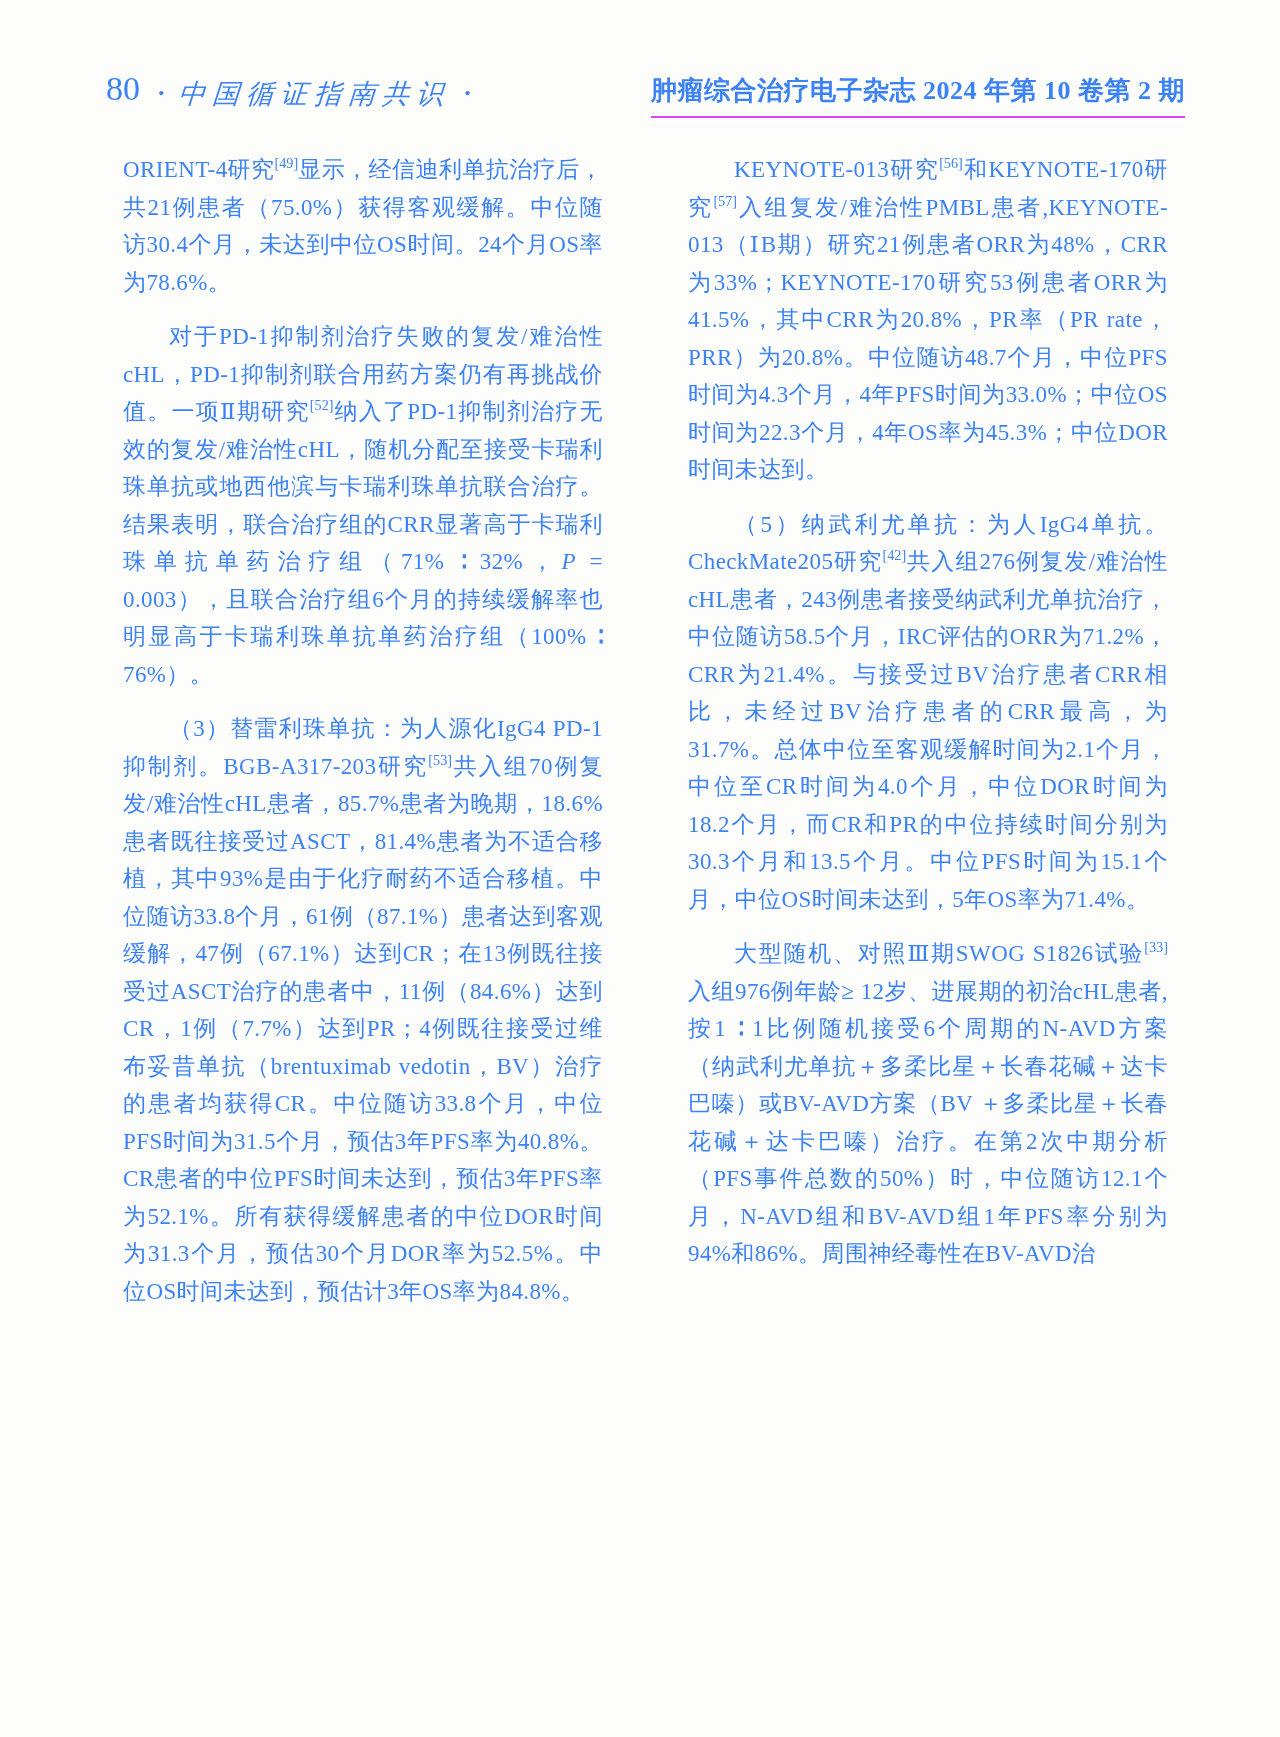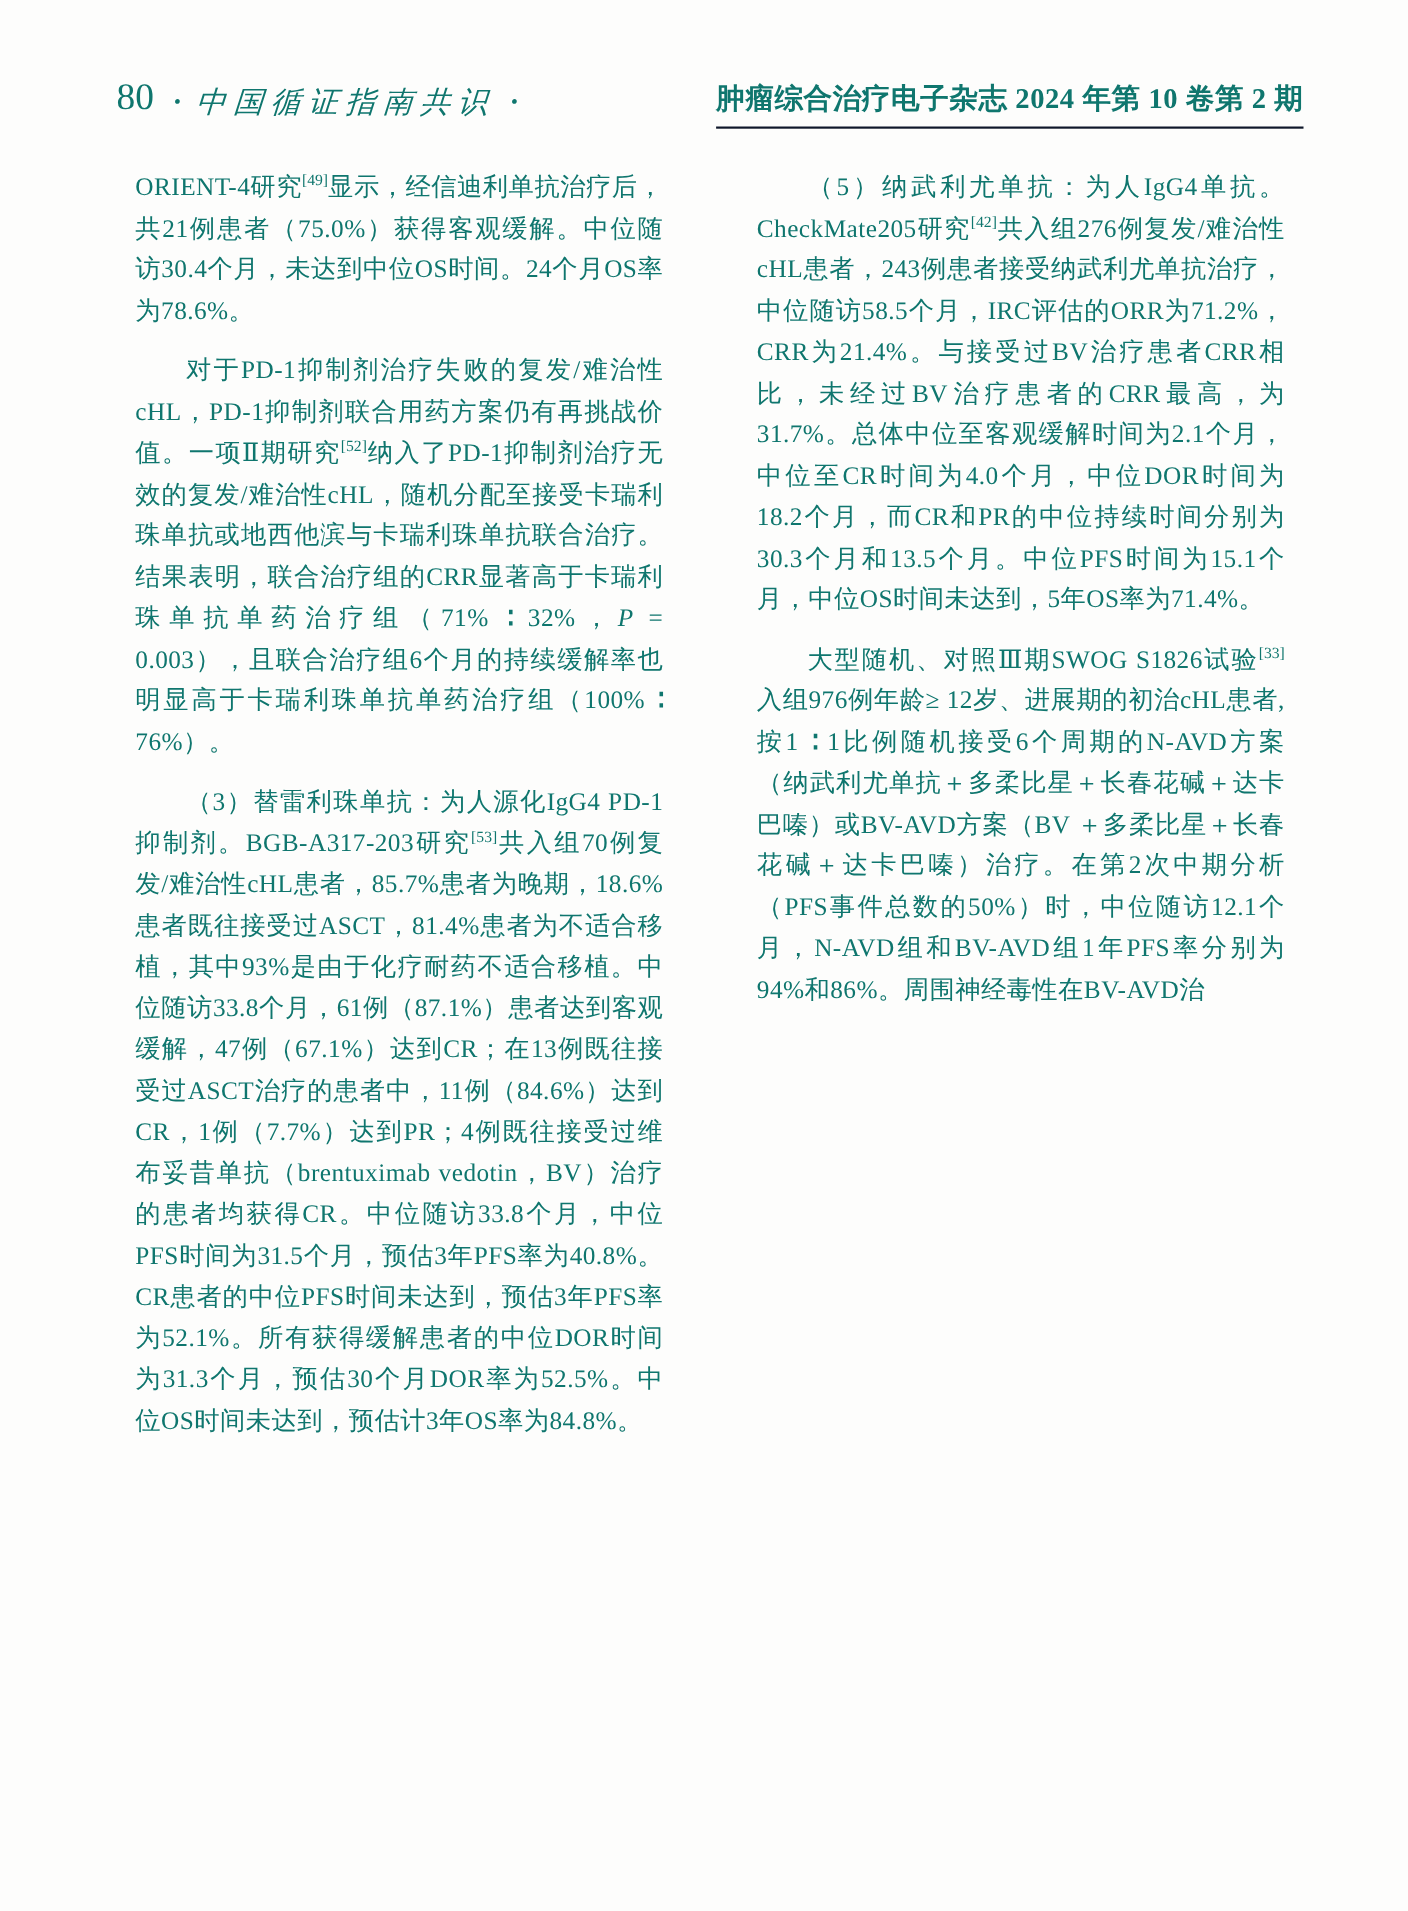--- a/index.html
+++ b/index.html
@@ -6,21 +6,21 @@
     margin: 0;
     padding: 0;
     background: #ffffff;
   }
   .page {
     position: relative;
     width: 1280px;
     height: 1737px;
     margin: 0 auto;
     background: #fdfdfc;
-    color: #0f766e;
+    color: #3b82f6;
     font-family: "Liberation Serif", "DejaVu Serif", serif;
     overflow: hidden;
     box-sizing: border-box;
   }
   header.page-header {
     position: absolute;
     top: 72px;
     left: 106px;
     right: 95px;
     display: flex;
@@ -51,21 +51,21 @@
     font-style: normal;
     font-size: 18px;
     letter-spacing: 0;
     transform: translateY(-2px);
   }
   .header-right {
     font-size: 26px;
     font-weight: 700;
     line-height: 1.2;
     padding-bottom: 9px;
-    border-bottom: 2px solid #0f172a;
+    border-bottom: 2px solid #d946ef;
     letter-spacing: 0.5px;
   }
   main.columns {
     position: absolute;
     top: 134px;
     left: 106px;
     right: 95px;
     display: flex;
     gap: 51px;
   }
@@ -107,18 +107,19 @@
     <div class="header-right">肿瘤综合治疗电子杂志 2024 年第 10 卷第 2 期</div>
   </header>
 
   <main class="columns">
     <section class="col">
         <p class="para">ORIENT-4研究<sup>[49]</sup>显示，经信迪利单抗治疗后，共21例患者（75.0%）获得客观缓解。中位随访30.4个月，未达到中位OS时间。24个月OS率为78.6%。</p>
         <p class="para indent">对于PD-1抑制剂治疗失败的复发/难治性cHL，PD-1抑制剂联合用药方案仍有再挑战价值。一项Ⅱ期研究<sup>[52]</sup>纳入了PD-1抑制剂治疗无效的复发/难治性cHL，随机分配至接受卡瑞利珠单抗或地西他滨与卡瑞利珠单抗联合治疗。结果表明，联合治疗组的CRR显著高于卡瑞利珠单抗单药治疗组（71% ∶ 32%，<i>P</i> = 0.003），且联合治疗组6个月的持续缓解率也明显高于卡瑞利珠单抗单药治疗组（100% ∶ 76%）。</p>
         <p class="para indent">（3）替雷利珠单抗：为人源化IgG4 PD-1抑制剂。BGB-A317-203研究<sup>[53]</sup>共入组70例复发/难治性cHL患者，85.7%患者为晚期，18.6%患者既往接受过ASCT，81.4%患者为不适合移植，其中93%是由于化疗耐药不适合移植。中位随访33.8个月，61例（87.1%）患者达到客观缓解，47例（67.1%）达到CR；在13例既往接受过ASCT治疗的患者中，11例（84.6%）达到CR，1例（7.7%）达到PR；4例既往接受过维布妥昔单抗（brentuximab vedotin，BV）治疗的患者均获得CR。中位随访33.8个月，中位PFS时间为31.5个月，预估3年PFS率为40.8%。CR患者的中位PFS时间未达到，预估3年PFS率为52.1%。所有获得缓解患者的中位DOR时间为31.3个月，预估30个月DOR率为52.5%。中位OS时间未达到，预估计3年OS率为84.8%。</p>
       </section>
     <section class="col">
+        <p class="para indent">KEYNOTE-013研究<sup>[56]</sup>和KEYNOTE-170研究<sup>[57]</sup>入组复发/难治性PMBL患者,KEYNOTE-013（ⅠB期）研究21例患者ORR为48%，CRR为33%；KEYNOTE-170研究53例患者ORR为41.5%，其中CRR为20.8%，PR率（PR rate，PRR）为20.8%。中位随访48.7个月，中位PFS时间为4.3个月，4年PFS时间为33.0%；中位OS时间为22.3个月，4年OS率为45.3%；中位DOR时间未达到。</p>
         <p class="para indent">（5）纳武利尤单抗：为人IgG4单抗。CheckMate205研究<sup>[42]</sup>共入组276例复发/难治性cHL患者，243例患者接受纳武利尤单抗治疗，中位随访58.5个月，IRC评估的ORR为71.2%，CRR为21.4%。与接受过BV治疗患者CRR相比，未经过BV治疗患者的CRR最高，为31.7%。总体中位至客观缓解时间为2.1个月，中位至CR时间为4.0个月，中位DOR时间为18.2个月，而CR和PR的中位持续时间分别为30.3个月和13.5个月。中位PFS时间为15.1个月，中位OS时间未达到，5年OS率为71.4%。</p>
         <p class="para indent">大型随机、对照Ⅲ期SWOG S1826试验<sup>[33]</sup>入组976例年龄≥ 12岁、进展期的初治cHL患者,按1 ∶ 1比例随机接受6个周期的N-AVD方案（纳武利尤单抗＋多柔比星＋长春花碱＋达卡巴嗪）或BV-AVD方案（BV ＋多柔比星＋长春花碱＋达卡巴嗪）治疗。在第2次中期分析（PFS事件总数的50%）时，中位随访12.1个月，N-AVD组和BV-AVD组1年PFS率分别为94%和86%。周围神经毒性在BV-AVD治</p>
       </section>
   </main>
 
 </div>
 
 </body></html>

